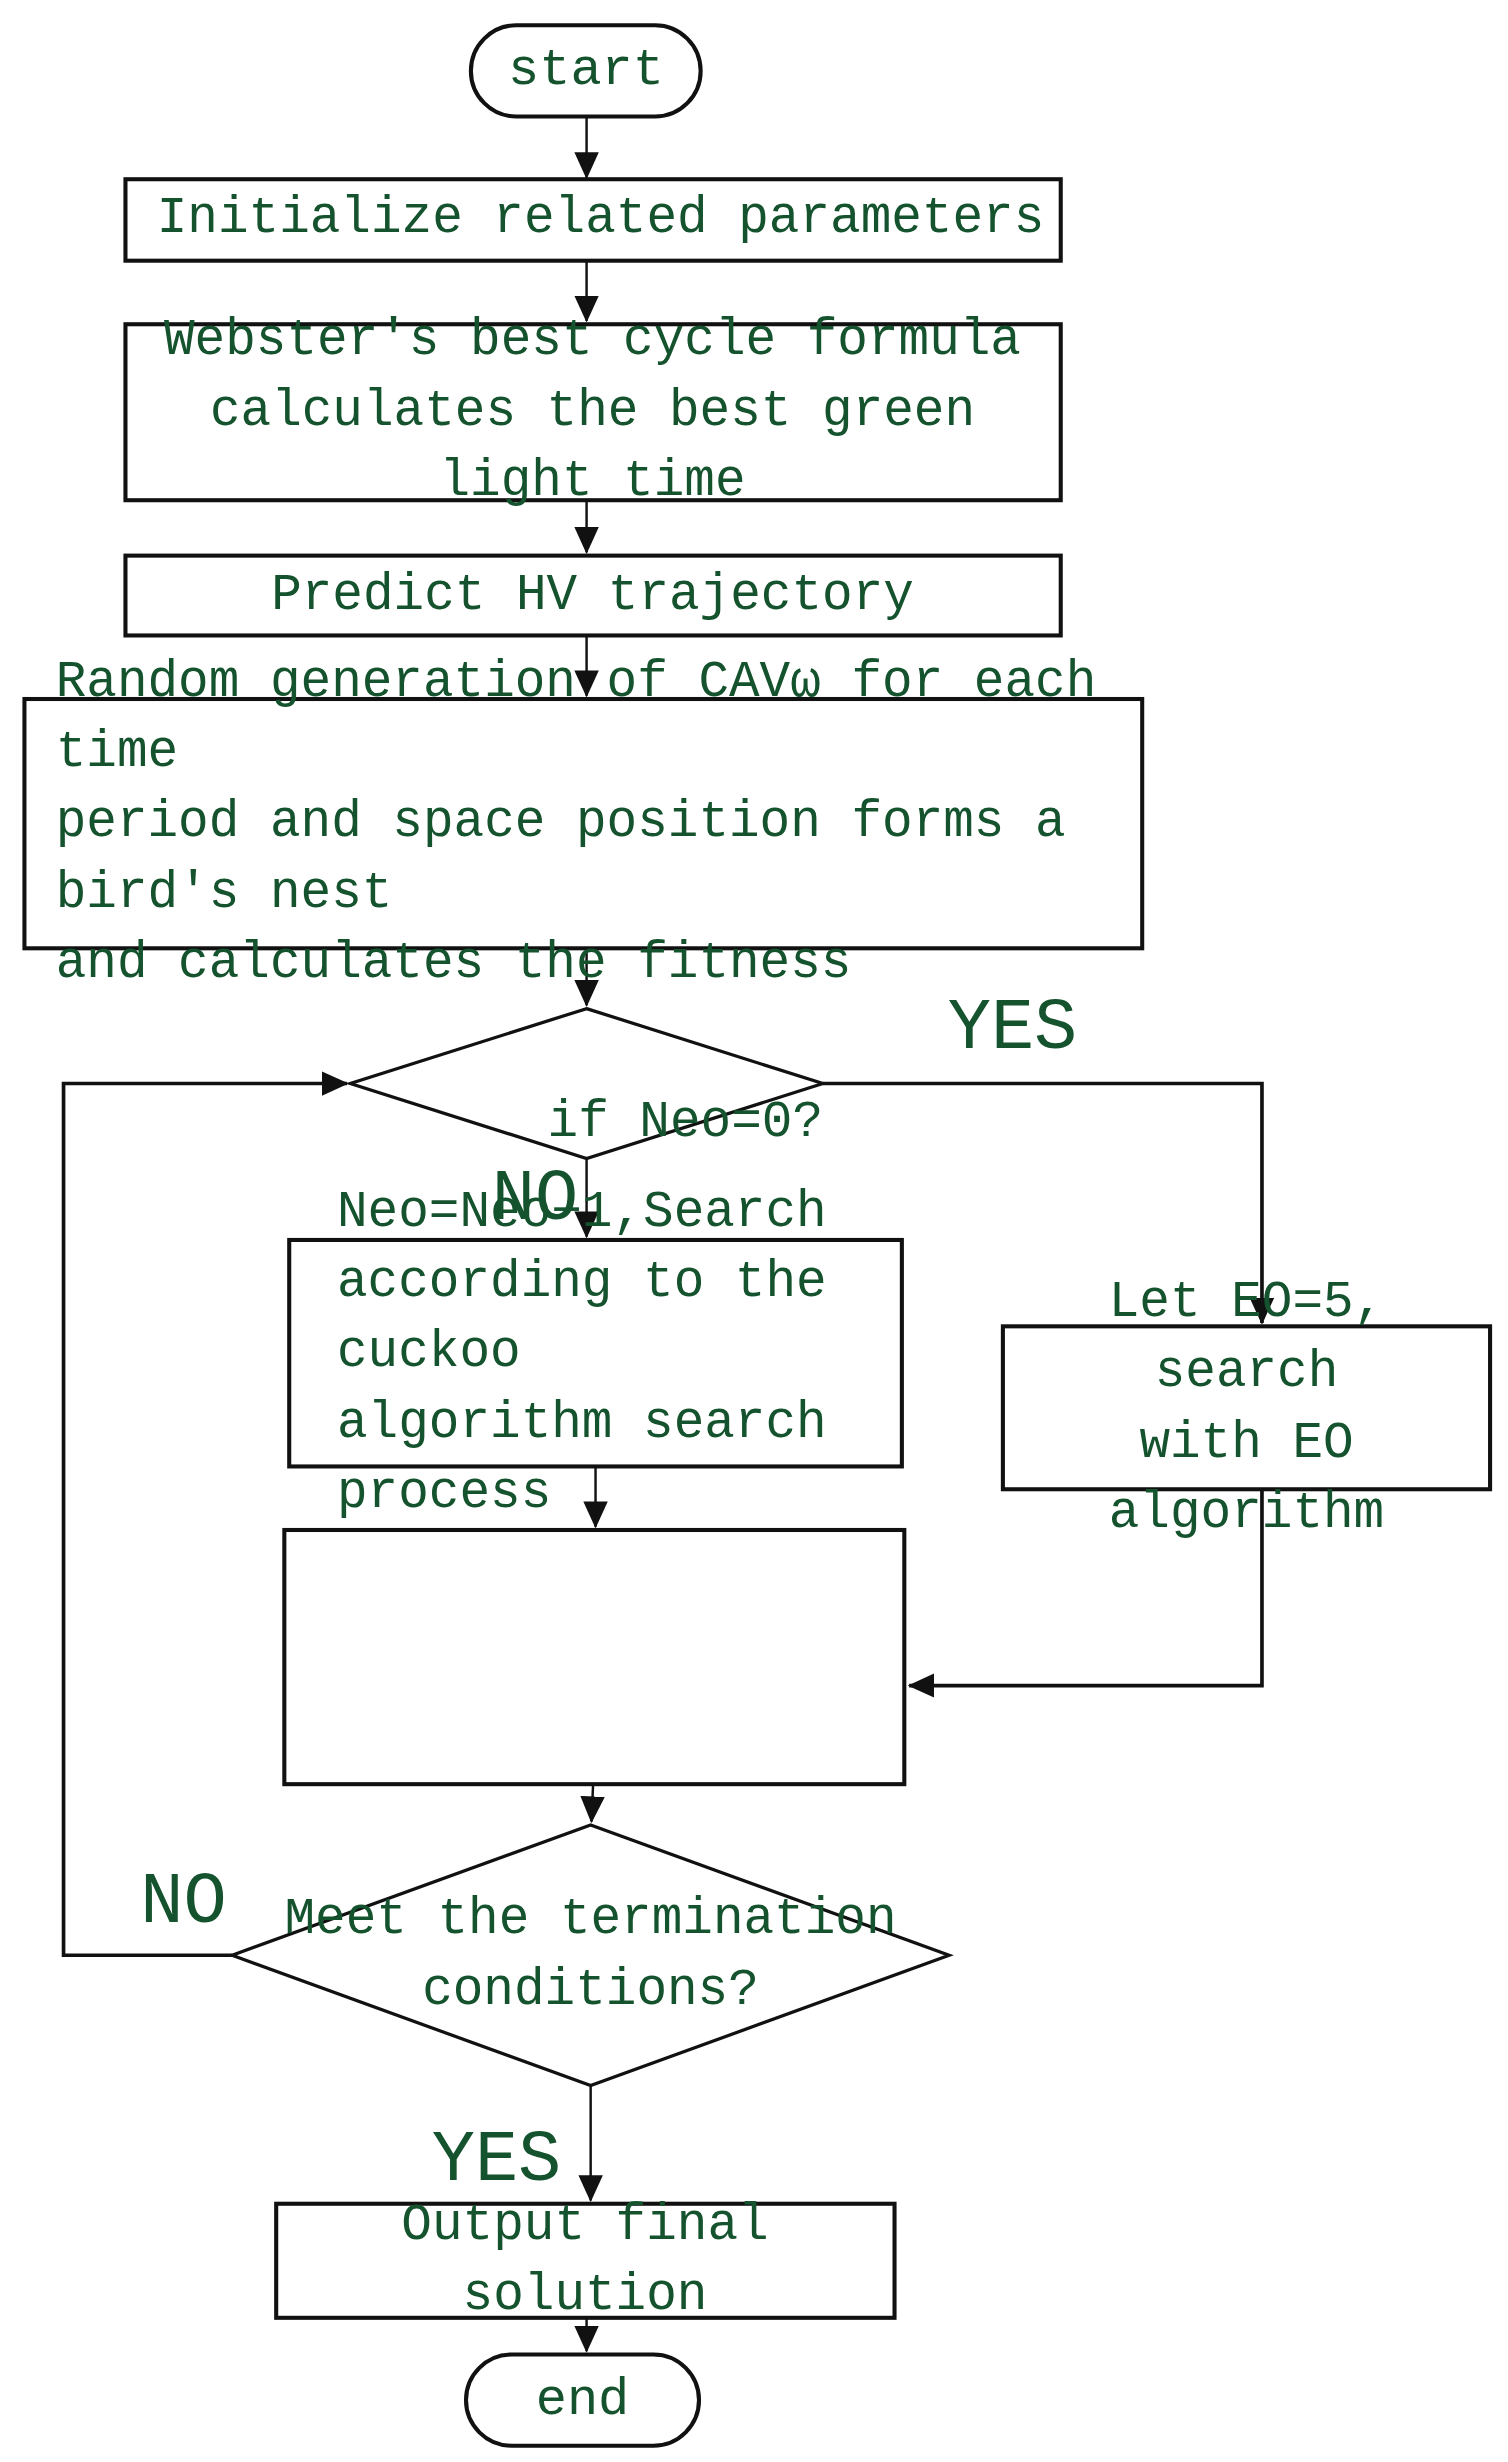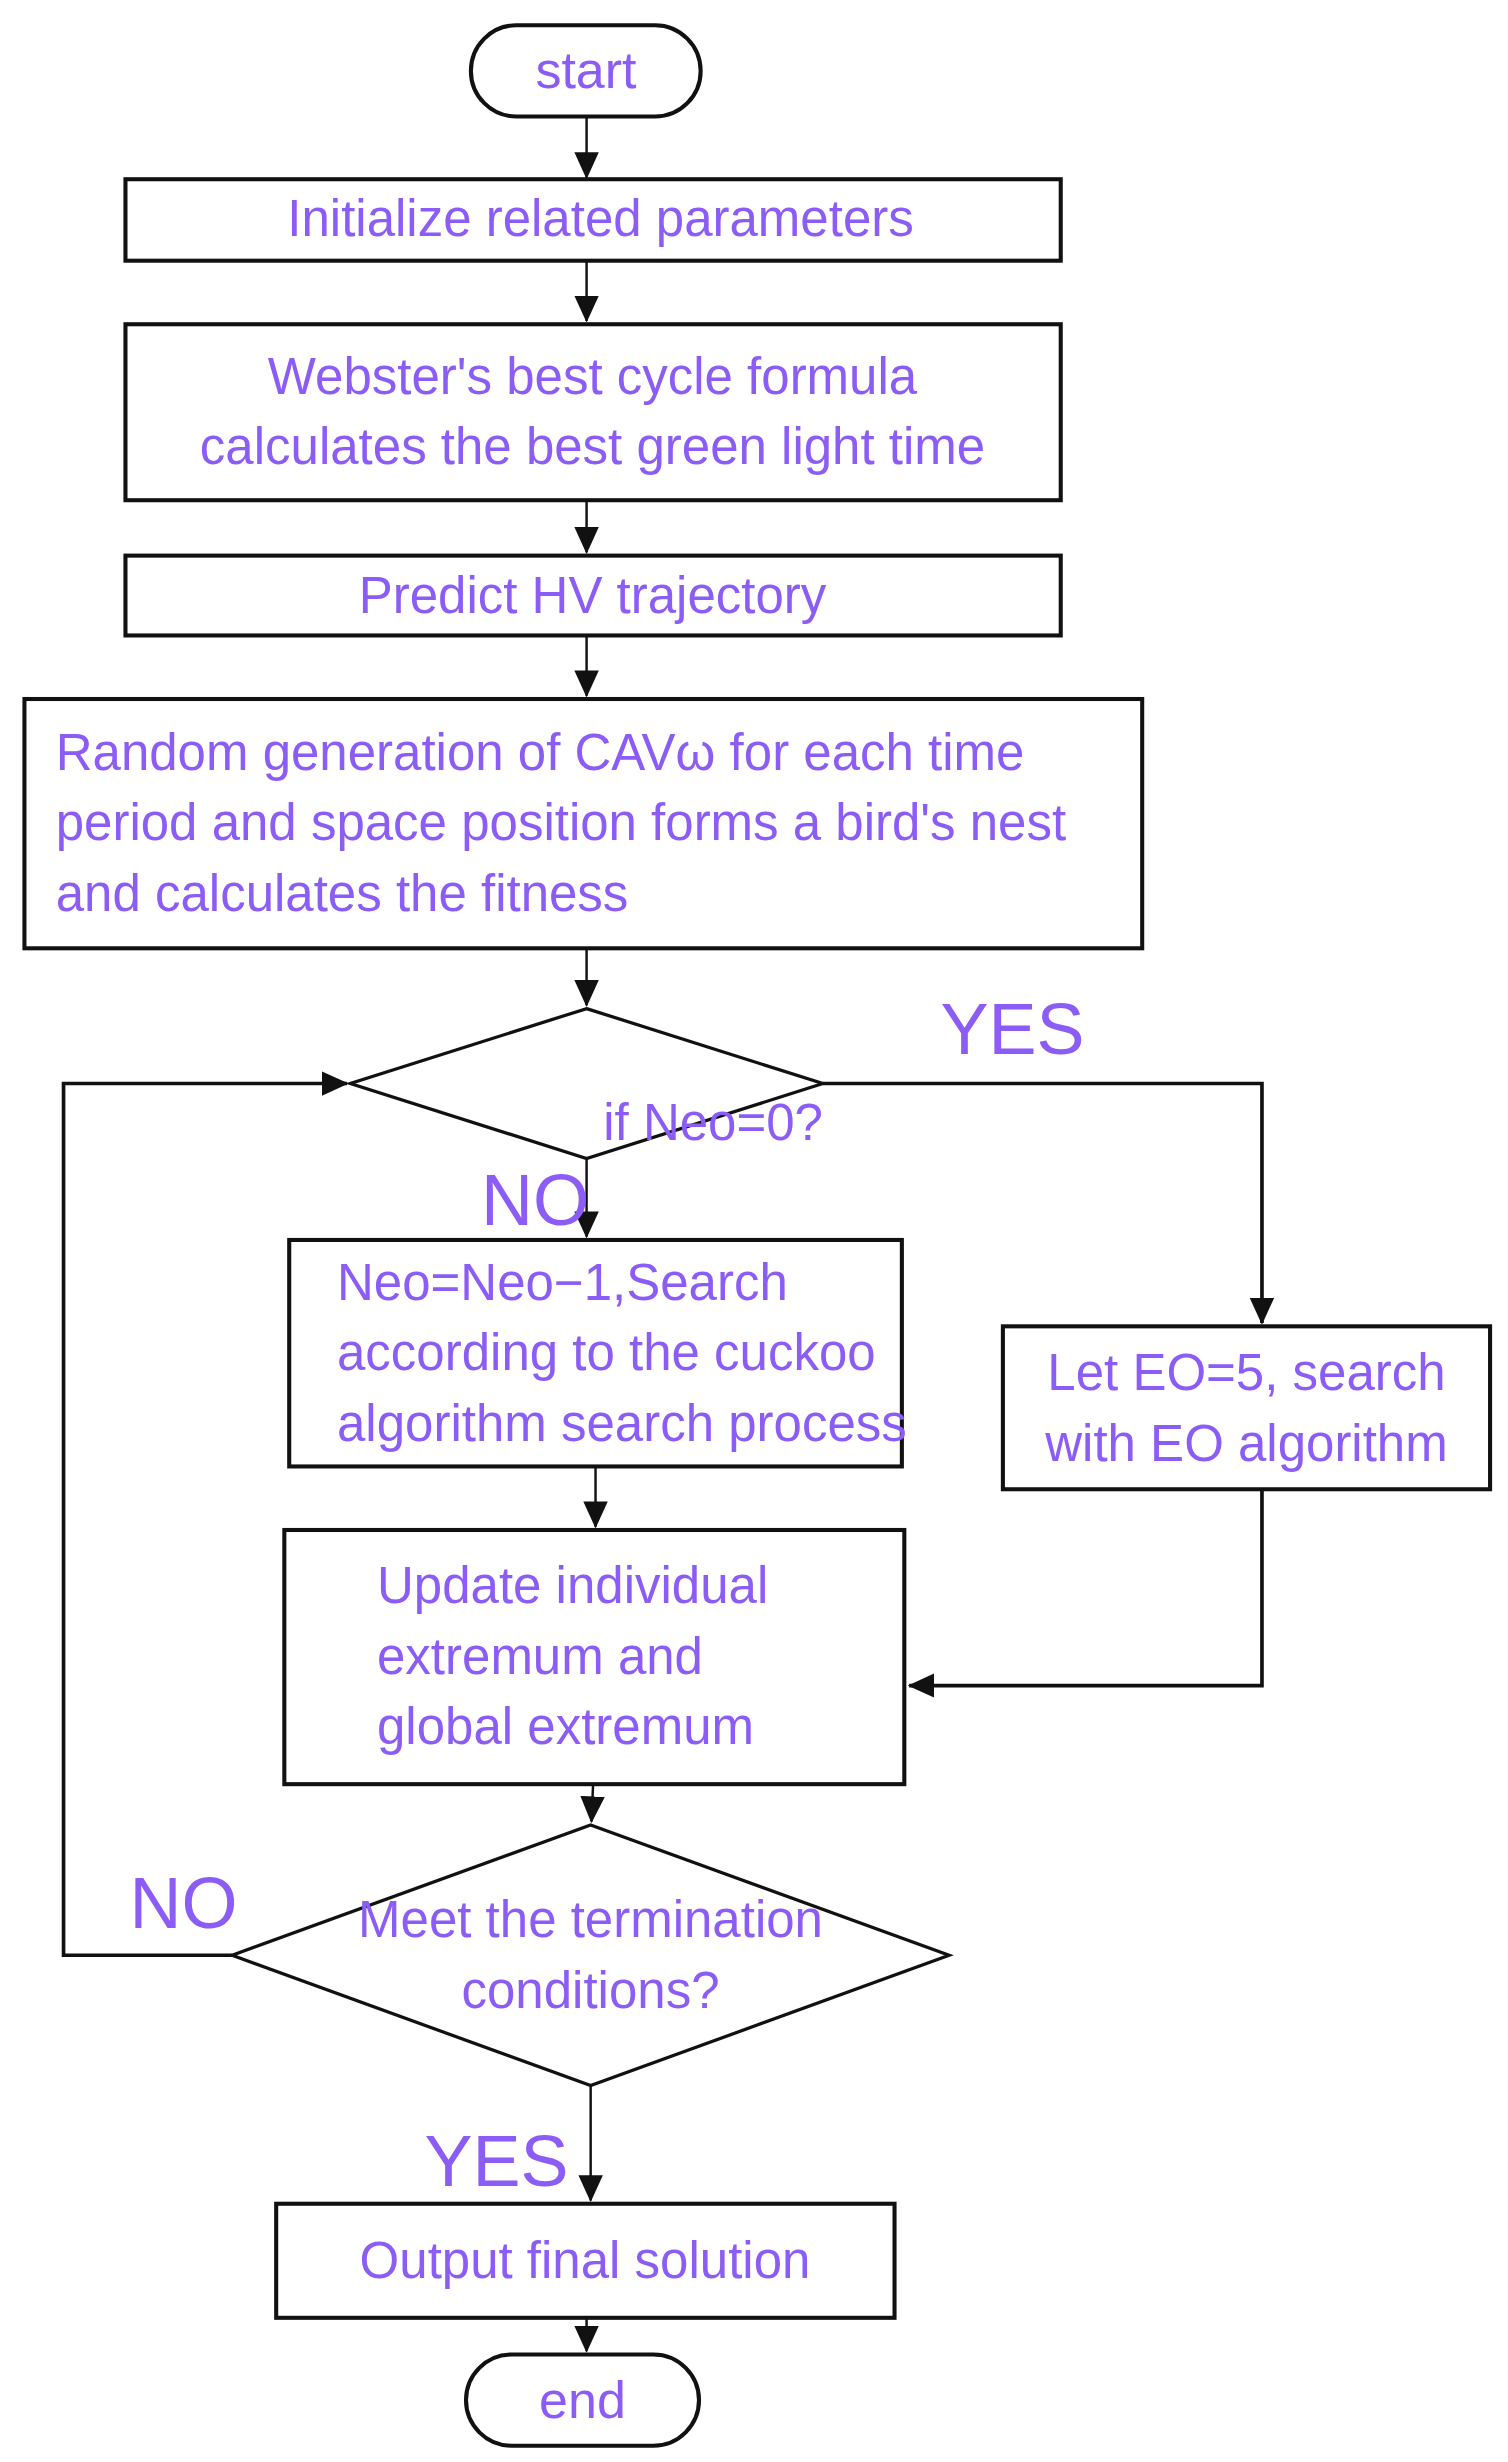--- a/index.html
+++ b/index.html
@@ -5,22 +5,22 @@
   html, body {
     margin: 0;
     padding: 0;
     background: #ffffff;
   }
   .canvas {
     position: relative;
     width: 1508px;
     height: 2462px;
     background: #ffffff;
-    font-family: Liberation Sans, sans-serif;
-    color: #8b5cf6;
+    font-family: Liberation Mono, monospace;
+    color: #14532d;
     overflow: hidden;
   }
   .canvas svg {
     position: absolute;
     left: 0;
     top: 0;
   }
   .shape {
     fill: none;
     stroke: #111111;
@@ -121,25 +121,20 @@
     <span>Neo=Neo−1,Search
 according to the cuckoo
 algorithm search process</span>
   </div>
 
   <div class="lbl" style="left:1003px; top:1327px; width:487px; height:163px;">
     <span>Let EO=5, search
 with EO algorithm</span>
   </div>
 
-  <div class="lbl left" style="left:284px; top:1530px; width:542px; height:254px; padding-left:78px;">
-    <span>Update individual
-extremum and
-global extremum</span>
-  </div>
 
   <div class="lbl" style="left:232px; top:1825px; width:717px; height:261px;">
     <span>Meet the termination
 conditions?</span>
   </div>
 
   <div class="lbl" style="left:276px; top:2204px; width:618px; height:114px;">
     <span>Output final solution</span>
   </div>
 

